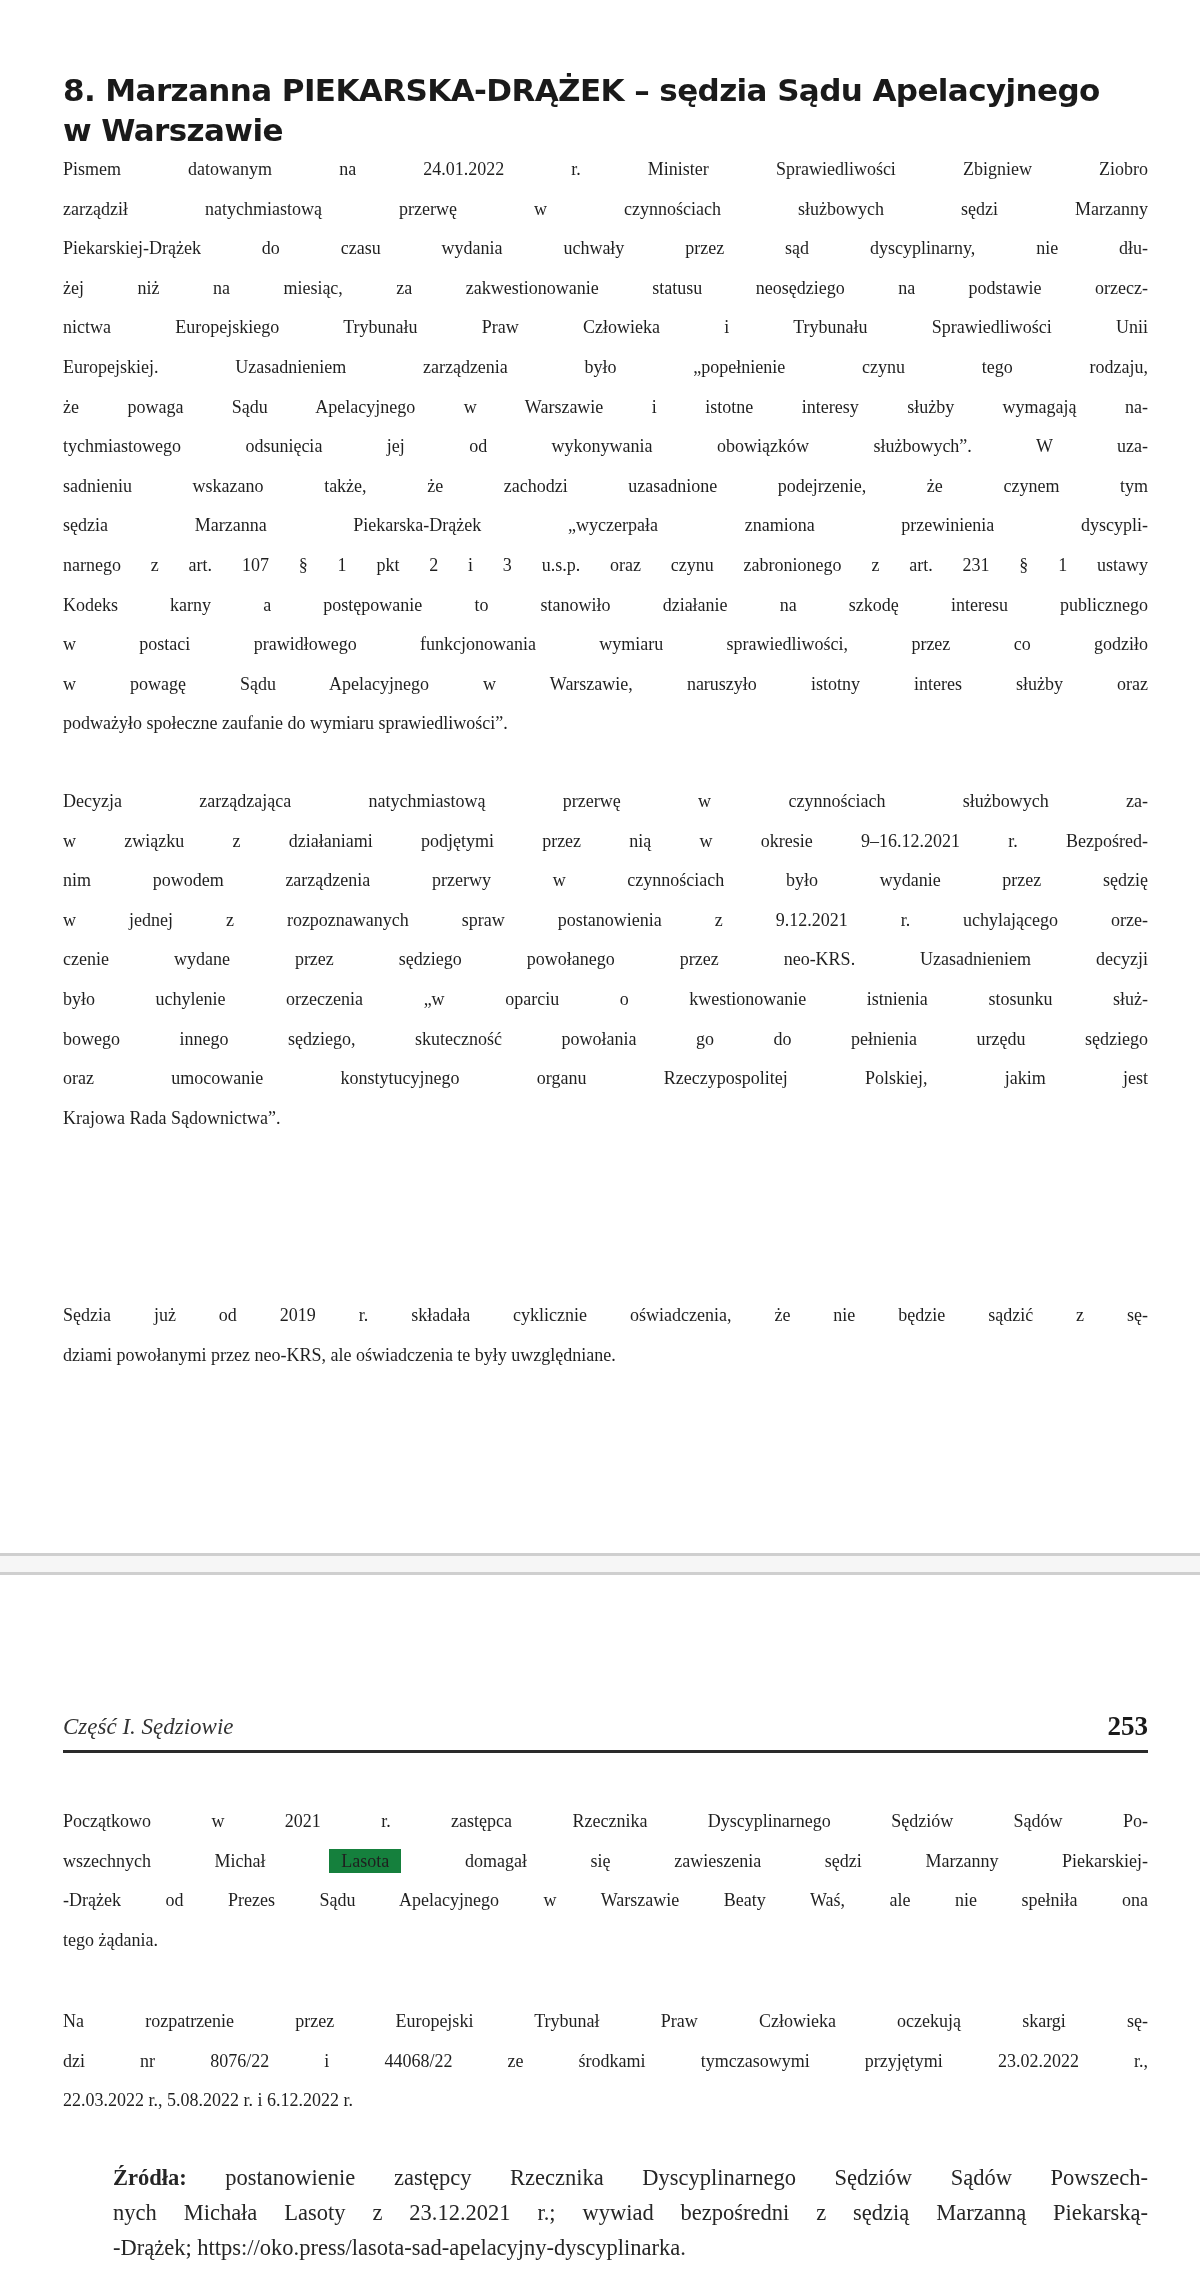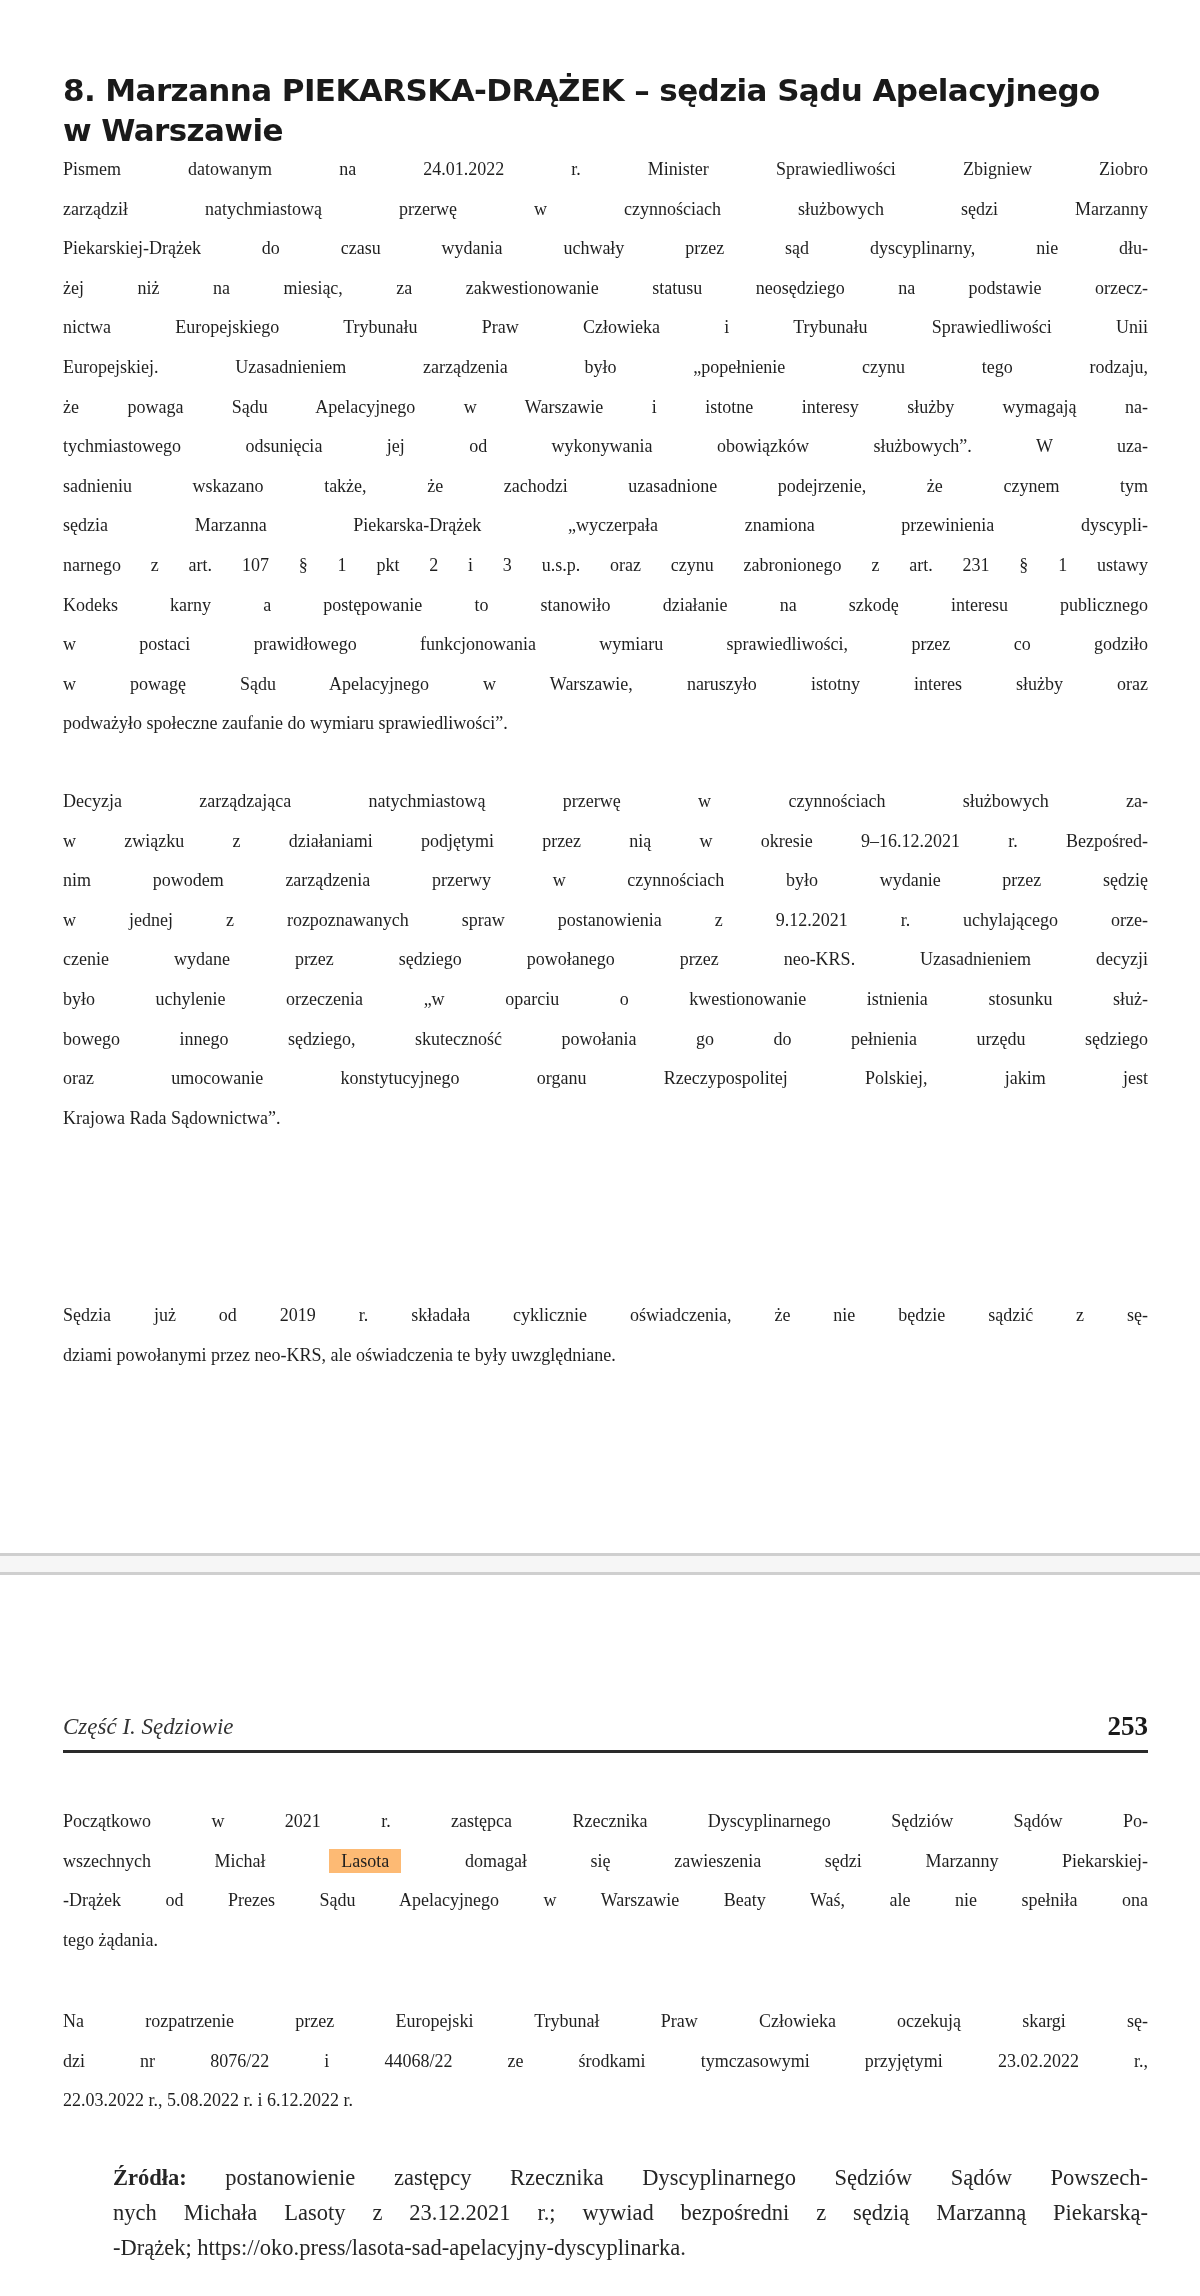--- a/index.html
+++ b/index.html
@@ -37,21 +37,21 @@
   .rh-left {
     position: absolute; left: 0; bottom: 10px;
     font-family: "Liberation Serif", serif; font-style: italic; font-size: 23px; color: #333;
   }
   .rh-right {
     position: absolute; right: 0; bottom: 8px;
     font-family: "Liberation Serif", serif; font-size: 27px; font-weight: bold; color: #1a1a1a;
   }
   .p4 { top: 1802px; }
   .p5 { top: 2002px; }
-  .hl { background: #fdba74; padding: 2px 12px; }
+  .hl { background: #15803d; padding: 2px 12px; }
   .sources {
     position: absolute; left: 113px; top: 2160px; width: 1035px;
     font-family: "Liberation Serif", serif; font-size: 22.5px; line-height: 35px; color: #262626;
   }
   .sources .line { height: 35px; }
   .src-label { font-weight: bold; }
 </style>
 </head>
 <body>
 

